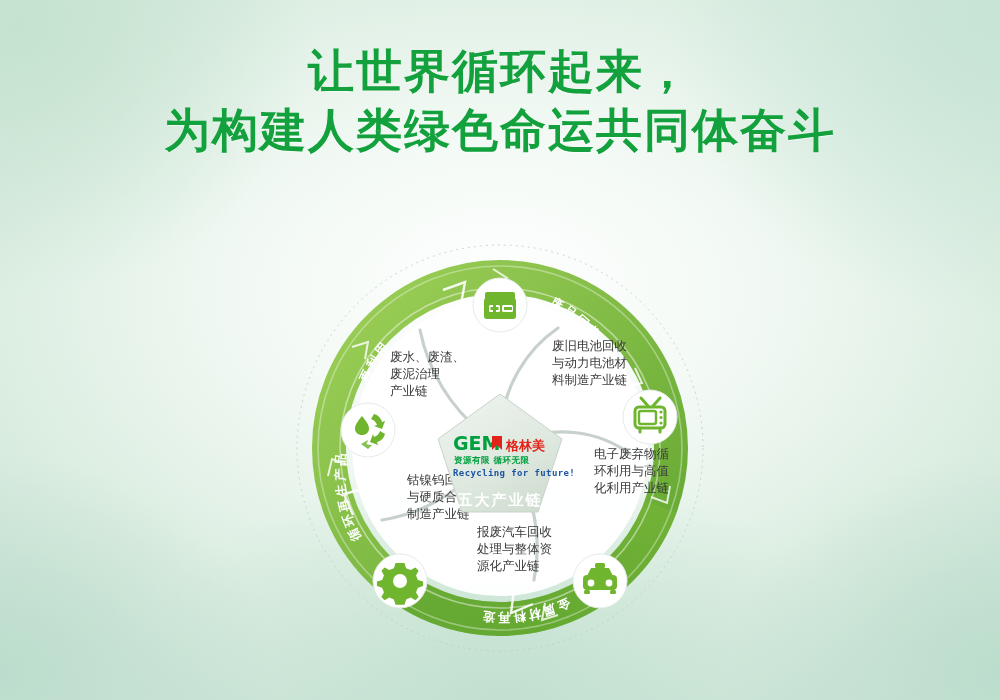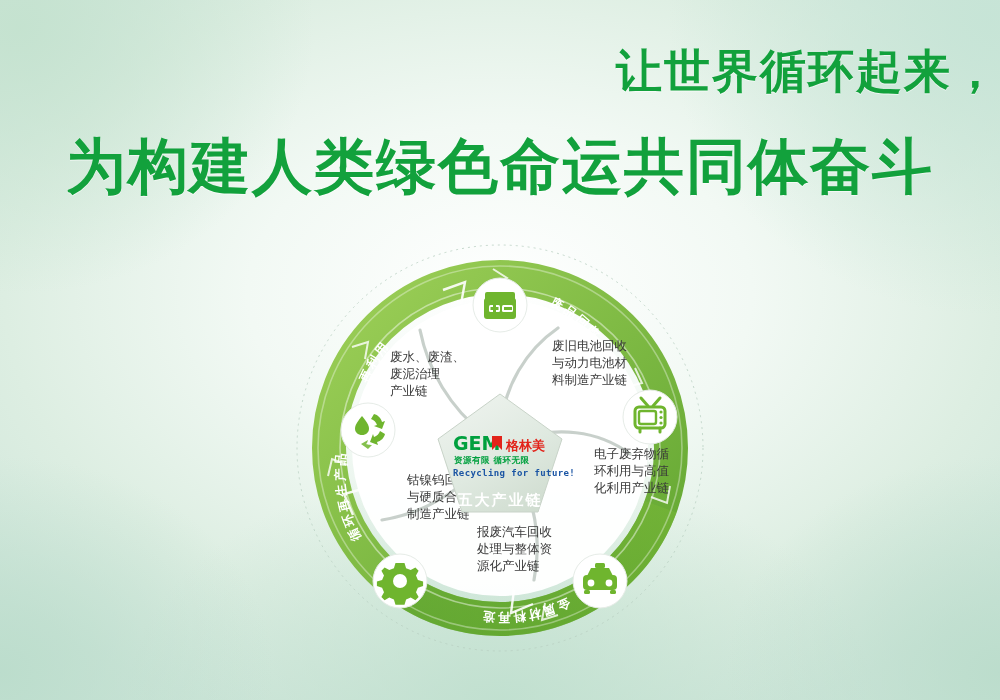--- a/index.html
+++ b/index.html
@@ -24,22 +24,22 @@
     z-index:6;
   }
   .title .line{
     display:block;
     font-family:"DejaVu Sans","Liberation Sans",sans-serif;
     font-weight:bold;
     color:#12a13c;
     letter-spacing:2px;
     text-shadow:0 1px 0 rgba(255,255,255,.6);
   }
-  .title .l1{font-size:46px;line-height:58px;text-align:right;}
-  .title .l2{font-size:60px;line-height:60px;margin-top:36px;}
+  .title .l1{font-size:46px;line-height:58px;}
+  .title .l2{font-size:46px;line-height:60px;}
 
   
   .diagram{
     position:absolute;left:290px;top:218px;width:420px;height:445px;
     z-index:5;
   }
   .diagram svg{display:block;}
 
   .ring-label{
     font-family:"DejaVu Sans","Liberation Sans",sans-serif;

